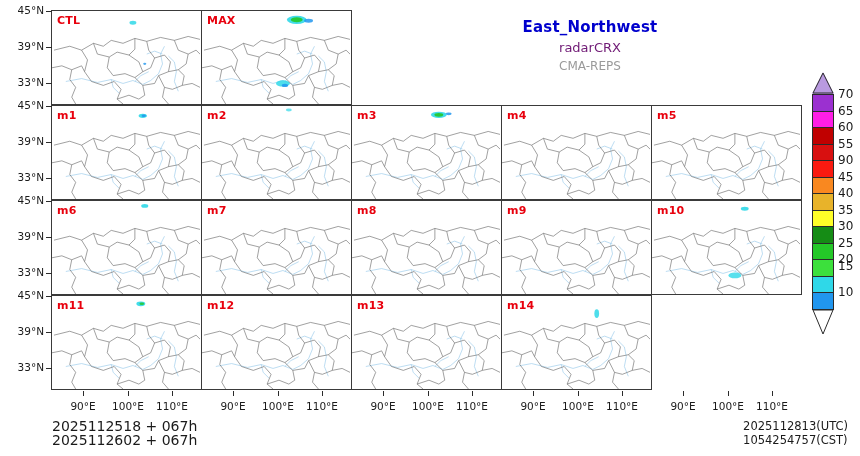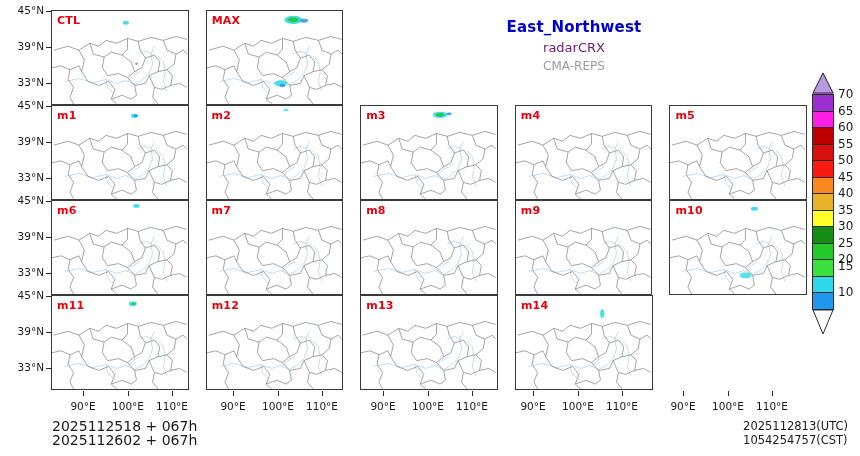--- a/index.html
+++ b/index.html
@@ -2,28 +2,28 @@
 <html><head>
 <meta charset="utf-8">
 <style>
   html,body{margin:0;padding:0;}
   body{
     width:860px;height:456px;background:#ffffff;
     font-family:"DejaVu Sans","Liberation Sans",sans-serif;
     overflow:hidden;position:relative;
   }
   
-  #title-block{position:absolute;left:464px;top:18px;width:220px;text-align:center;}
+  #title-block{position:absolute;left:480px;top:18px;width:220px;text-align:center;}
   #main-title{font-size:15px;font-weight:bold;color:#0000cd;letter-spacing:.2px;line-height:18px;}
   #sub-title{font-size:13px;color:#701a75;line-height:19px;margin-top:2px;}
   #model-title{font-size:12px;color:#9a9a9a;line-height:17px;margin-top:1px;}
 
   
   #grid{position:absolute;left:52px;top:11px;width:755px;height:380px;}
-  .prow{display:flex;height:95px;width:100%;gap:18px;}
+  .prow{display:flex;height:95px;width:100%;}
   .panel{
     position:relative;width:151px;height:95px;box-sizing:border-box;
     border:1px solid #3a3a3a;margin-left:-1px;margin-top:-1px;
     background:#ffffff;overflow:hidden;
   }
   .panel.blank{border:none;background:transparent;}
   .plabel{
     position:absolute;left:5px;top:3px;font-size:11px;font-weight:bold;
     color:#e8000d;z-index:6;letter-spacing:.2px;
   }
@@ -568,21 +568,21 @@
       </svg></div>
     <div class="cb-cell" style="top: 22px; height: 17.5px; background: rgb(155, 48, 208);"></div>
     <div class="cb-lab" style="top: 17px;">70</div>
     <div class="cb-cell" style="top: 38.5px; height: 17.5px; background: rgb(255, 30, 230);"></div>
     <div class="cb-lab" style="top: 33.5px;">65</div>
     <div class="cb-cell" style="top: 55px; height: 17.5px; background: rgb(192, 0, 0);"></div>
     <div class="cb-lab" style="top: 50px;">60</div>
     <div class="cb-cell" style="top: 71.5px; height: 17.5px; background: rgb(216, 16, 16);"></div>
     <div class="cb-lab" style="top: 66.5px;">55</div>
     <div class="cb-cell" style="top: 88px; height: 17.5px; background: rgb(250, 26, 16);"></div>
-    <div class="cb-lab" style="top: 83px;">50</div>
+    <div class="cb-lab" style="top: 83px;">90</div>
     <div class="cb-cell" style="top: 104.5px; height: 17.5px; background: rgb(249, 136, 32);"></div>
     <div class="cb-lab" style="top: 99.5px;">45</div>
     <div class="cb-cell" style="top: 121px; height: 17.5px; background: rgb(232, 179, 42);"></div>
     <div class="cb-lab" style="top: 116px;">40</div>
     <div class="cb-cell" style="top: 137.5px; height: 17.5px; background: rgb(255, 255, 40);"></div>
     <div class="cb-lab" style="top: 132.5px;">35</div>
     <div class="cb-cell" style="top: 154px; height: 17.5px; background: rgb(21, 140, 21);"></div>
     <div class="cb-lab" style="top: 149px;">30</div>
     <div class="cb-cell" style="top: 170.5px; height: 17.5px; background: rgb(36, 200, 40);"></div>
     <div class="cb-lab" style="top: 165.5px;">25</div>

